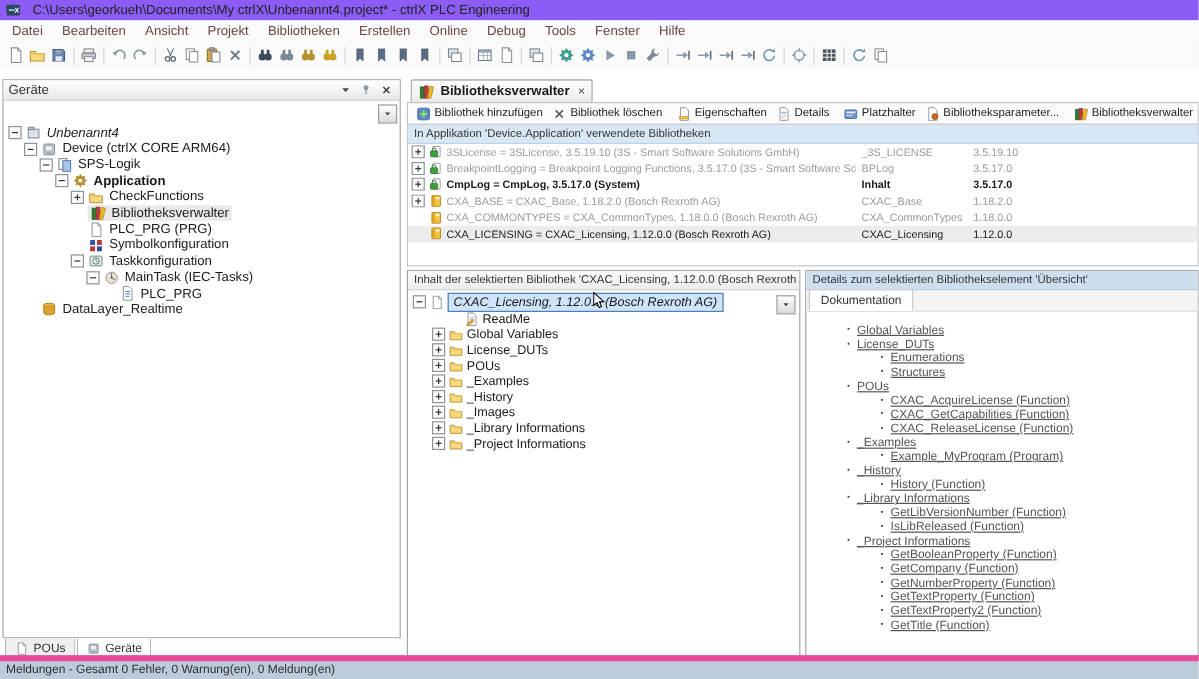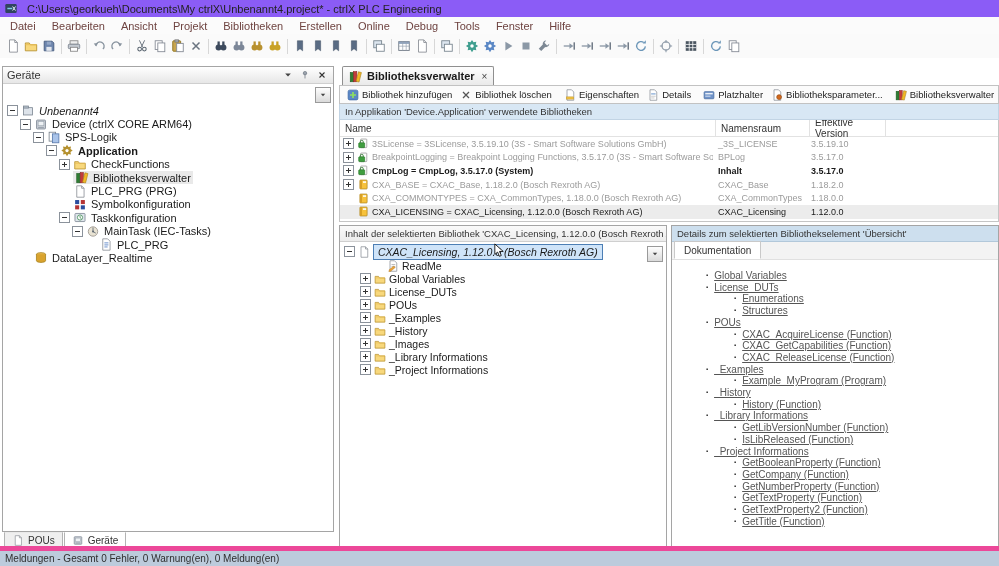--- a/index.html
+++ b/index.html
@@ -712,26 +712,20 @@
 
       <span class="esep"></span>
 
     </div>
 
     <div class="infobar">
       <span>In Applikation 'Device.Application' verwendete Bibliotheken</span>
     </div>
 
     <div class="tablewrap">
-      <div class="thead">
-        <div class="th cn">Name</div>
-        <div class="th cns">Namensraum</div>
-        <div class="th cv">Effektive Version</div>
-        <div class="cf"></div>
-      </div>
       <div class="trow mu">
         <div class="cn">
             <span class="ex p"></span>
           <svg class="i12">
               <use href="#s-lock"></use>
             </svg>
           <span>3SLicense = 3SLicense, 3.5.19.10 (3S - Smart Software Solutions GmbH)</span>
           </div>
         <div class="cns">_3S_LICENSE</div>
         <div class="cv">3.5.19.10</div>

